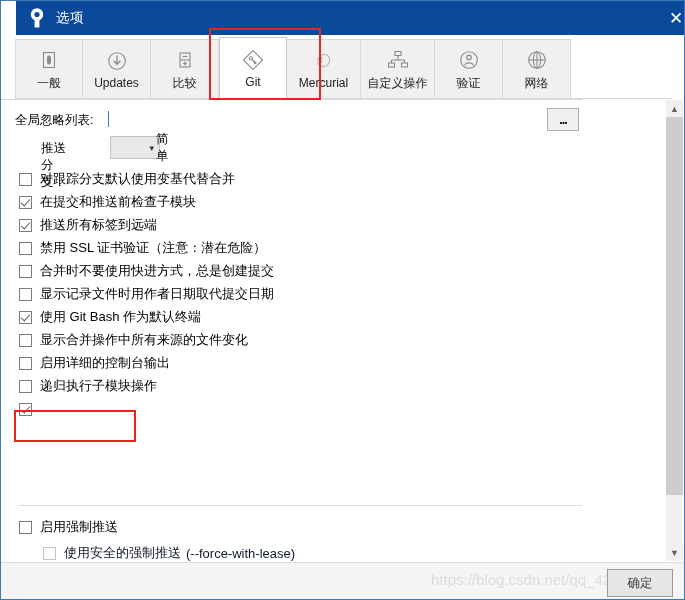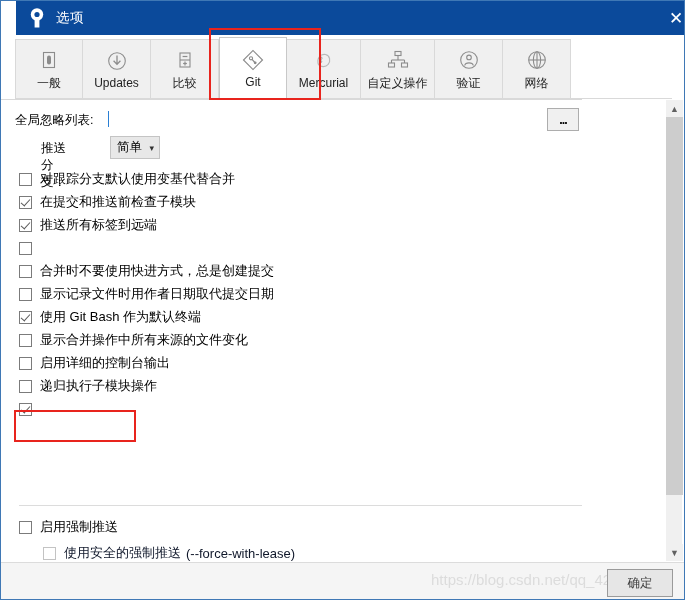--- a/index.html
+++ b/index.html
@@ -212,20 +212,21 @@
   #push-select {
     position: absolute;
     left: 95px; top: 0px;
     width: 50px; height: 23px;
     background: #e8e8e8;
     border: 1px solid #c4c4c4;
     box-sizing: border-box;
     display: flex;
     align-items: center;
     cursor: pointer;
+    padding-left: 39px;
   }
   #push-select-value {
     font-size: 12.5px;
     margin-left: 6px;
   }
   #push-select-arrow {
     position: absolute;
     right: 5px;
     font-size: 9px;
     color: #333;
@@ -496,20 +497,21 @@
       <div class="cbrow" style="top:92px">
         <span class="cb checked"></span>
         <span class="cblabel">在提交和推送前检查子模块</span>
       </div>
       <div class="cbrow" style="top:115px">
         <span class="cb checked"></span>
         <span class="cblabel">推送所有标签到远端</span>
       </div>
       <div class="cbrow" style="top:138px">
         <span class="cb"></span>
+        <span class="cblabel">禁用 SSL 证书验证（注意：潜在危险）</span>
       </div>
       <div class="cbrow" style="top:161px">
         <span class="cb"></span>
         <span class="cblabel">合并时不要使用快进方式，总是创建提交</span>
       </div>
       <div class="cbrow" style="top:184px">
         <span class="cb"></span>
         <span class="cblabel">显示记录文件时用作者日期取代提交日期</span>
       </div>
       <div class="cbrow" style="top:207px">

